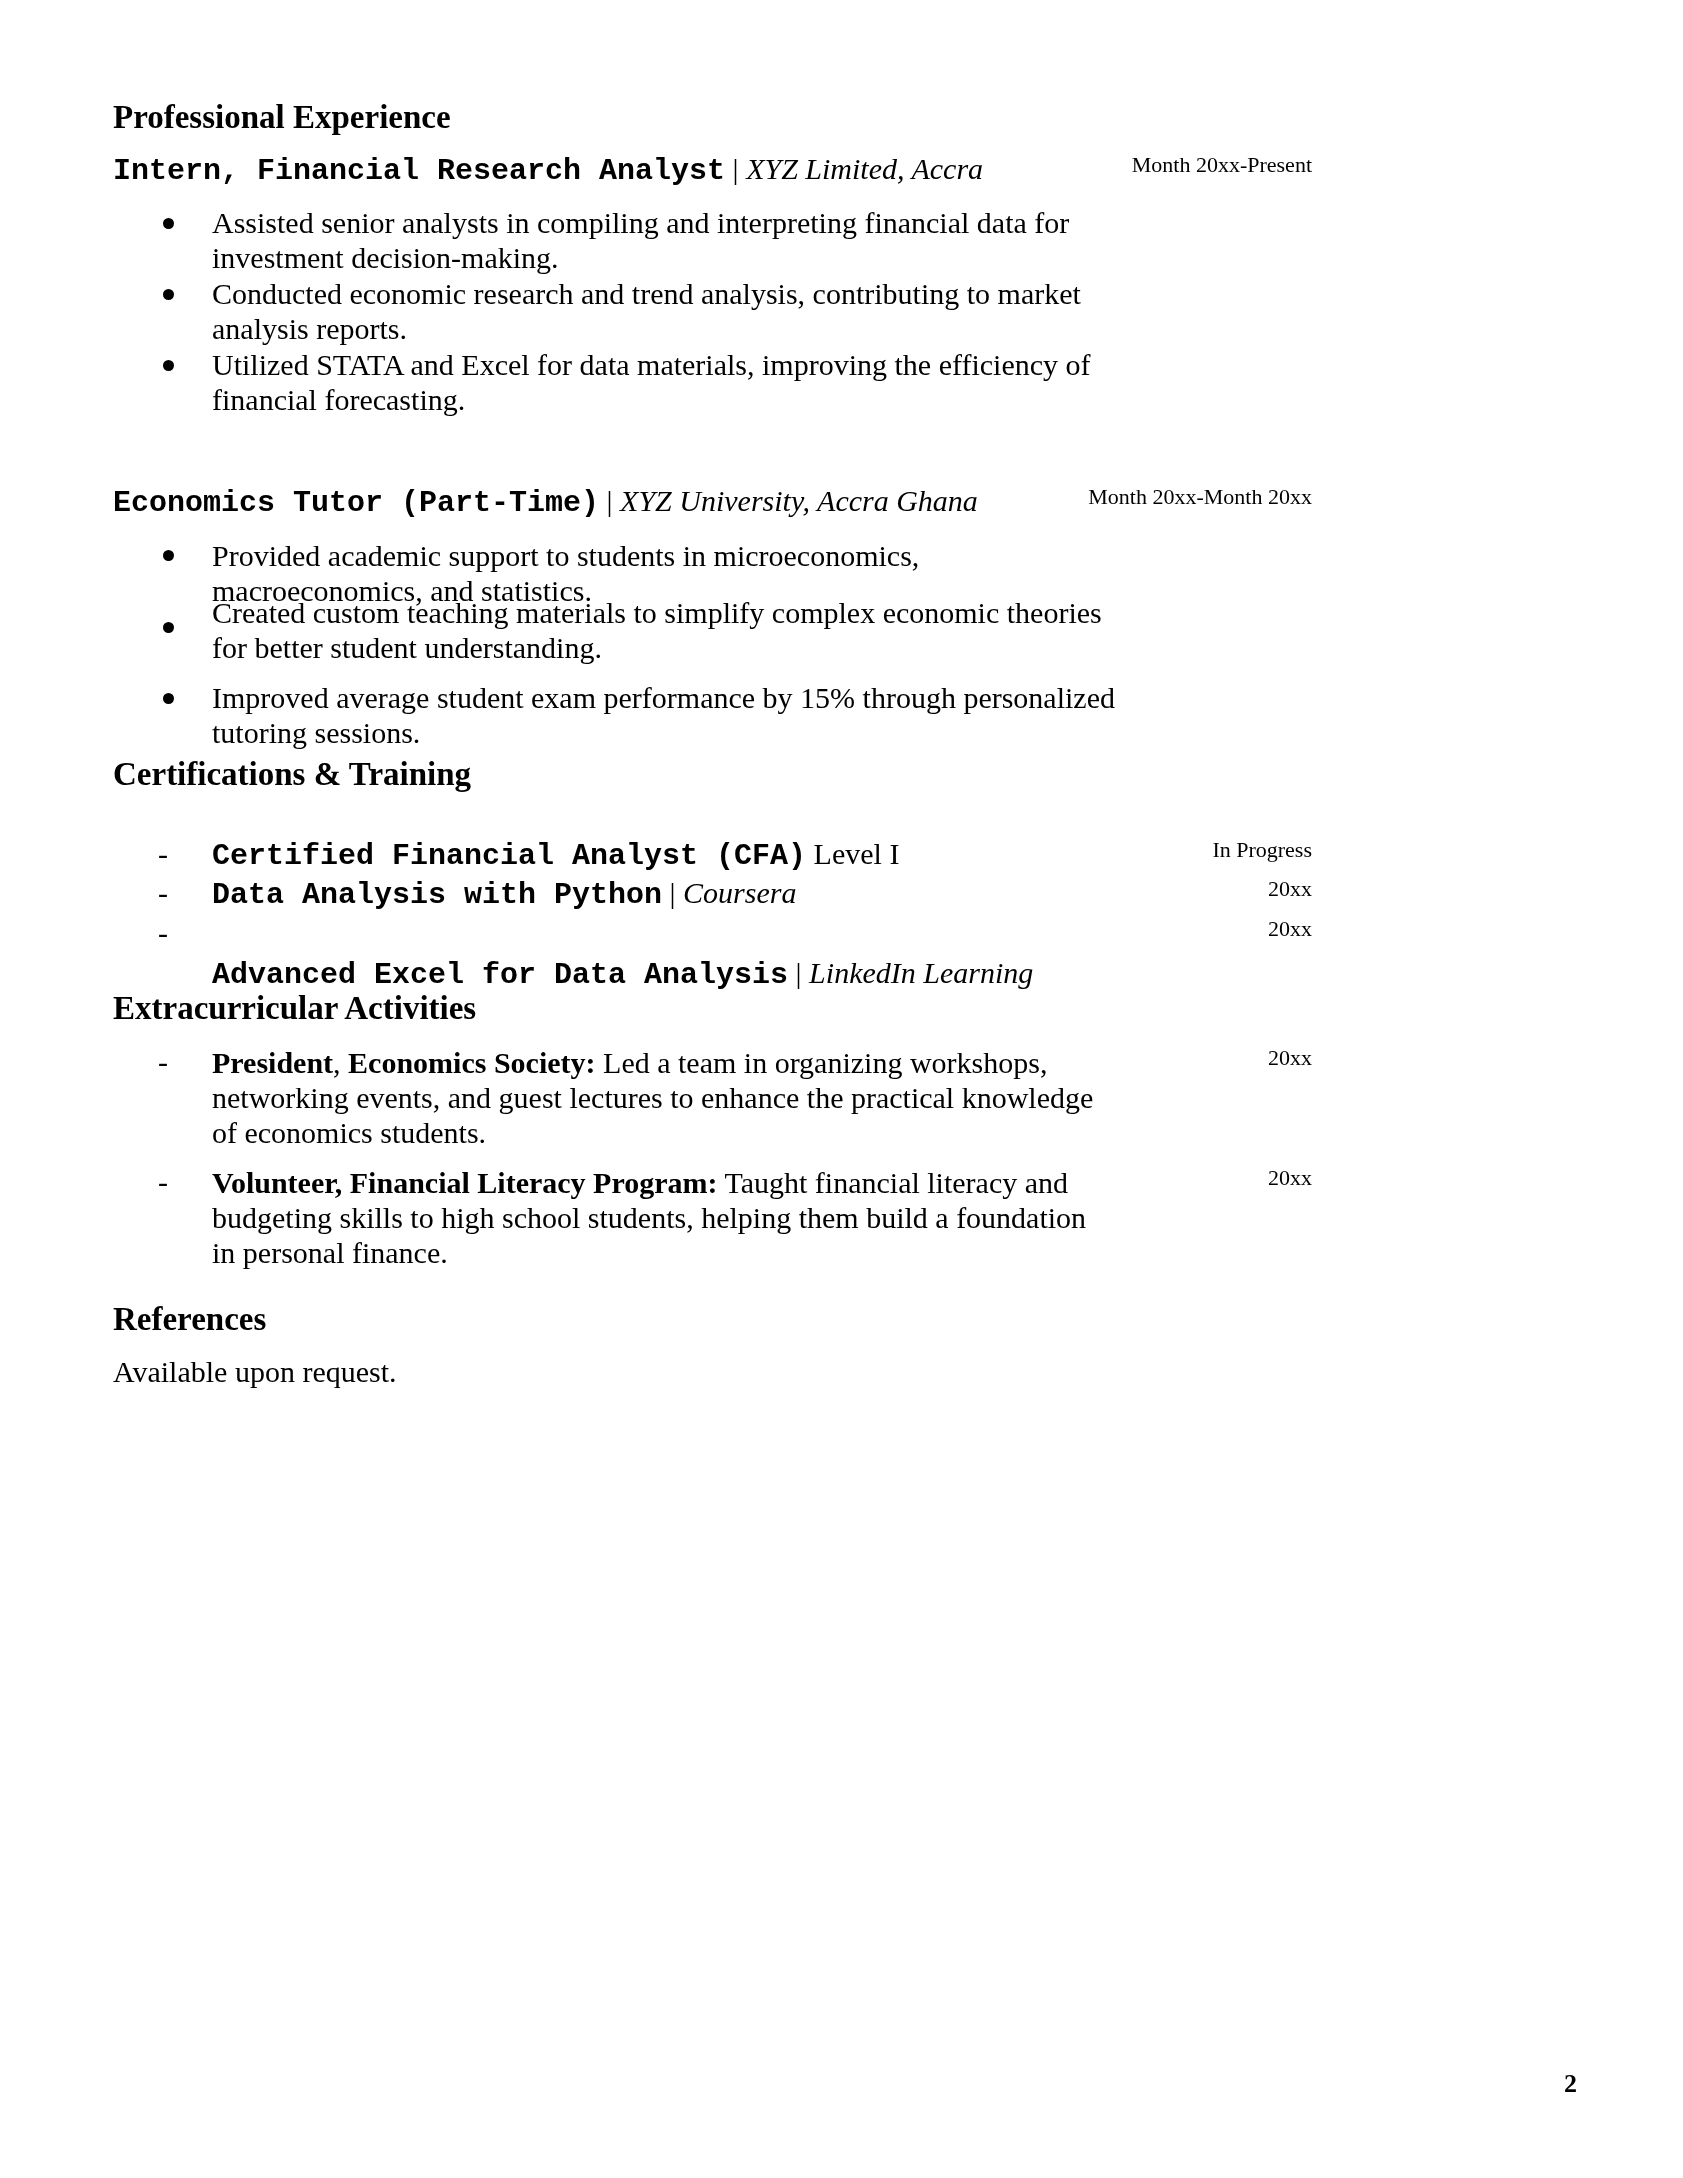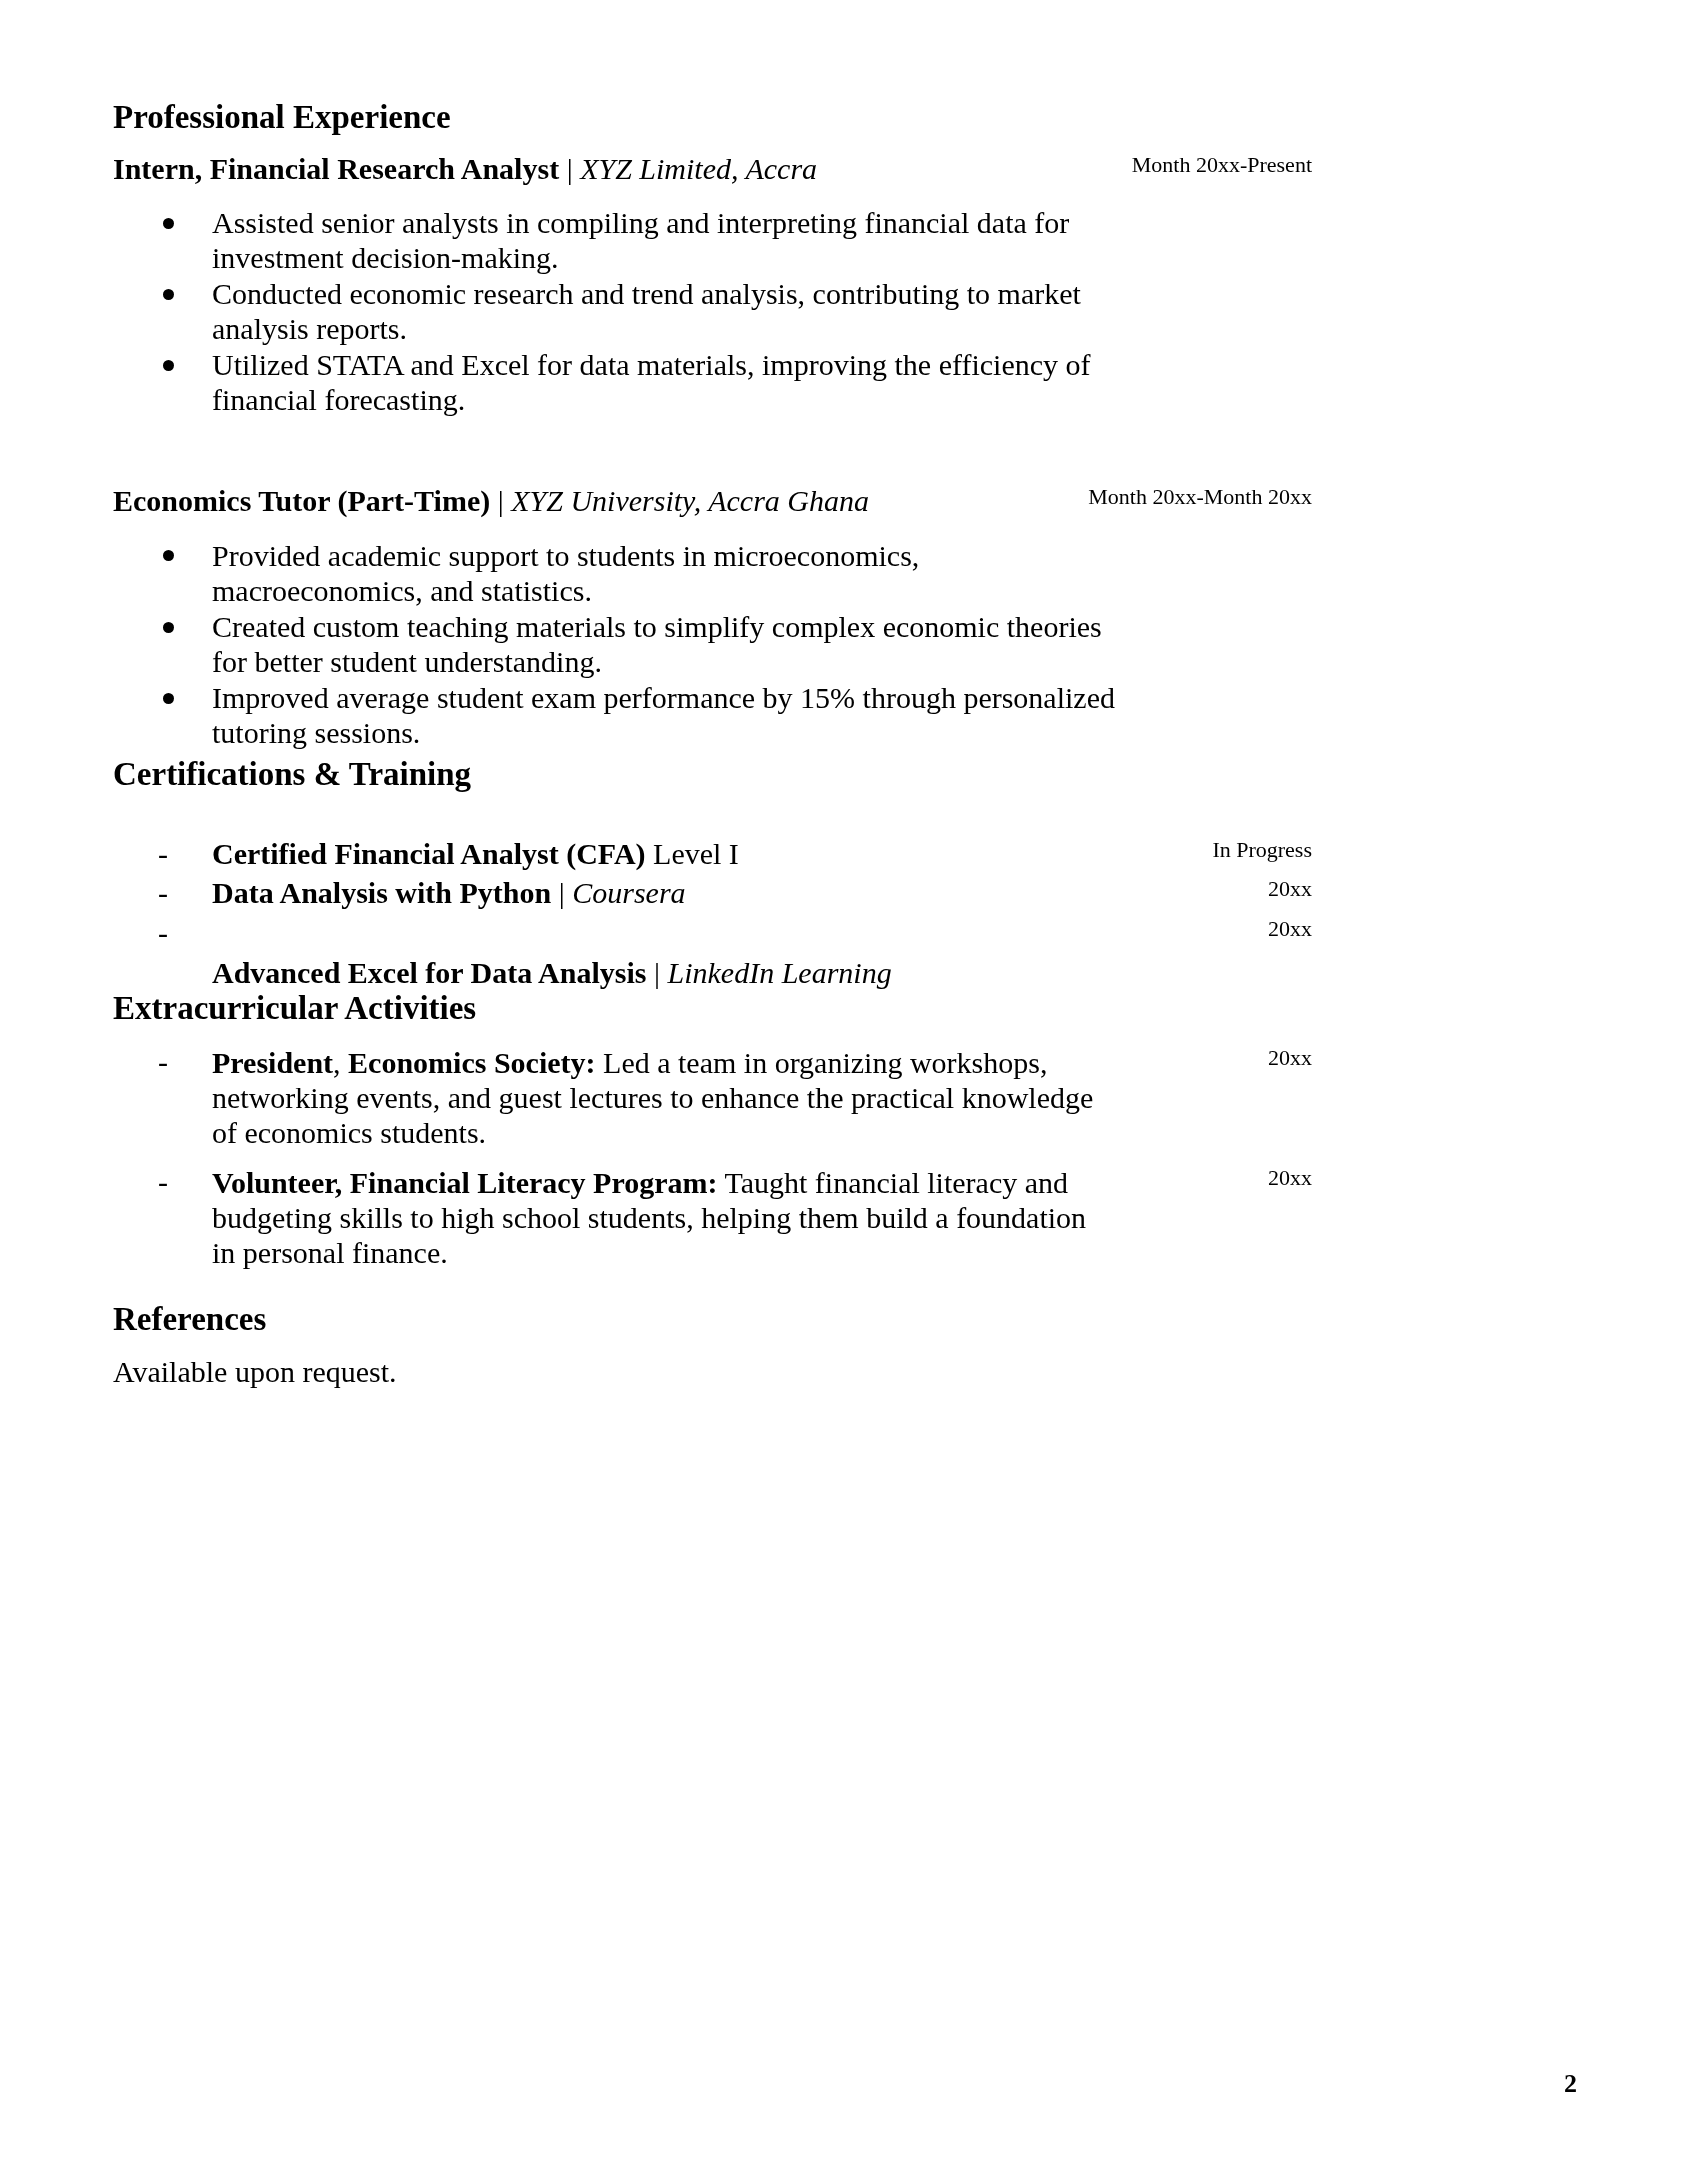--- a/index.html
+++ b/index.html
@@ -2,21 +2,21 @@
 <html><head>
 <meta charset="utf-8">
 <style>
   html, body { margin:0; padding:0; background:#ffffff; }
   body { width:1683px; height:2178px; position:relative; overflow:hidden;
          font-family:"Liberation Serif", "DejaVu Serif", serif; color:#000; }
   .page { position:absolute; left:0; top:0; width:1429px; height:2178px; }
   .abs { position:absolute; white-space:nowrap; }
   .h { font-weight:bold; font-size:33px; left:113px; }
   .job { font-size:30px; left:113px; }
-  .job b { font-weight:bold; }
+  .job b { font-weight:bold;font-family:Liberation Mono, monospace; }
   .job i { font-style:italic; }
   .date { font-size:22px; right:117px; text-align:right; }
   .para { position:absolute; left:212px; width:921px; font-size:30px; line-height:35px; white-space:normal; }
   .marker { position:absolute; left:158px; font-size:30px; }
   .bullet-dot { width:11px; height:11px; border-radius:50%; background:#000; position:absolute; left:163px; }
   .body-text { font-size:30px; left:113px; }
   .pagenum { font-weight:bold; font-size:26px; left:1564px; }
 </style>
 </head>
 <body>
@@ -38,21 +38,21 @@
   <div class="para" style="top:347px;">Utilized STATA and Excel for data materials, improving the efficiency of financial forecasting.</div>
 
   <div class="abs job" style="top:484px;">
     <b>Economics Tutor (Part-Time)</b><span> | </span><i>XYZ University, Accra Ghana</i>
   </div>
   <div class="abs date" style="top:484px;">Month 20xx-Month 20xx</div>
 
   <span class="bullet-dot" style="top:550px;"></span>
   <div class="para" style="top:538px;">Provided academic support to students in microeconomics, macroeconomics, and statistics.</div>
   <span class="bullet-dot" style="top:622px;"></span>
-  <div class="para" style="top:609px;">Created custom teaching materials to simplify complex economic theories for better student understanding.</div>
+  <div class="para" style="top:595px;">Created custom teaching materials to simplify complex economic theories for better student understanding.</div>
   <span class="bullet-dot" style="top:693px;"></span>
   <div class="para" style="top:680px;">Improved average student exam performance by 15% through personalized tutoring sessions.</div>
 
   <div class="abs h" style="top:756px;text-align:right;">Certifications &amp; Training</div>
 
   <div class="abs marker" style="top:837px;">-</div>
   <div class="abs job" style="top:837px; left:212px;">
     <b>Certified Financial Analyst (CFA)</b><span> Level I</span>
   </div>
   <div class="abs date" style="top:837px;">In Progress</div>

